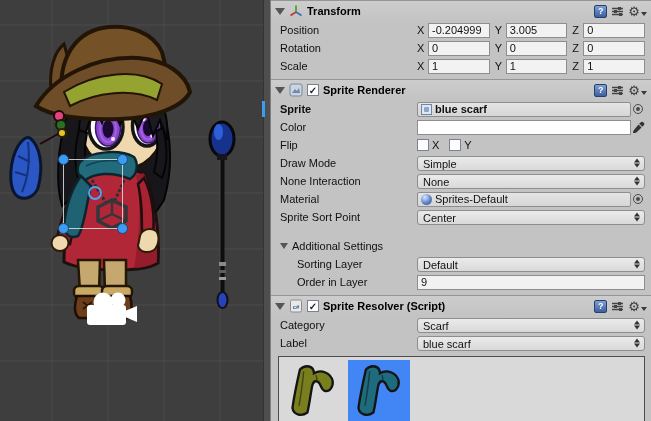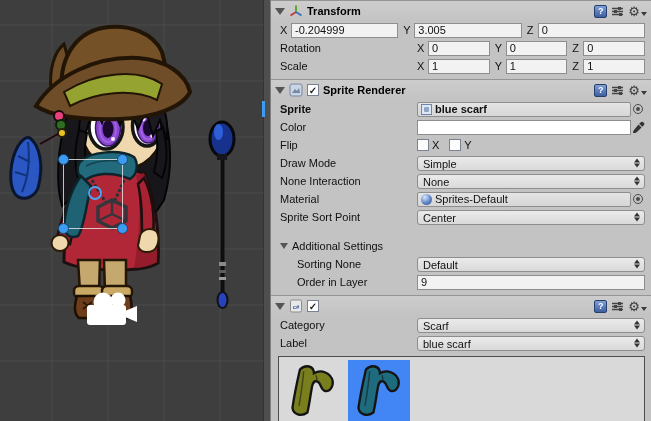--- a/index.html
+++ b/index.html
@@ -207,20 +207,21 @@
               <rect x="3" y="5" width="3" height="3" fill="#444"></rect>
               <rect x="8" y="8" width="3" height="3" fill="#444"></rect>
           </svg>
           <span class="gear-wrap">
               <span class="gear-glyph">⚙</span>
               <span class="gear-caret"></span>
             </span>
         </span>
       </div>
       <div class="row">
+        <span class="label">Position</span>
         <span class="vec">
           <span class="axis">X</span>
           <span class="slot">
               <input class="field" value="-0.204999" style="">
             </span>
           <span class="axis">Y</span>
           <span class="slot">
               <input class="field" value="3.005" style="">
             </span>
           <span class="axis">Z</span>
@@ -376,21 +377,21 @@
           </span>
         </span>
       </div>
 
       <div class="row" style="margin-top:11px;">
         <span class="foldout small" style="margin-right:4px;"></span>
         <span>Additional Settings</span>
       </div>
 
       <div class="row">
-        <span class="label indent">Sorting None</span>
+        <span class="label indent">Sorting Layer</span>
         <span class="ctrl">
           <span class="dropdown">
             <span>Default</span>
             <span class="dd-arrows">
                 <i class="up"></i>
                 <i class="dn"></i>
               </span>
           </span>
         </span>
       </div>
@@ -404,20 +405,21 @@
     </div>
 
     <div class="component">
       <div class="comp-header">
         <span class="foldout"></span>
         <svg width="14" height="14" viewBox="0 0 14 14">
           <rect x="1.5" y="1" width="11" height="12" rx="1.5" fill="#E9E9E9" stroke="#8A8A8A"></rect>
           <text x="7" y="9.5" font-size="6" font-family="Liberation Sans, sans-serif" font-weight="bold" fill="#3A5C92" text-anchor="middle">c#</text>
         </svg>
         <span class="checkbox">✓</span>
+        <span class="comp-title">Sprite Resolver (Script)</span>
         <span class="hdr-right">
           <span class="help-ic">?</span>
           <svg width="13" height="13" viewBox="0 0 13 13">
             <path d="M1,3.5 H12 M1,6.5 H12 M1,9.5 H12" stroke="#444" stroke-width="1.4"></path>
             <rect x="7" y="2" width="3" height="3" fill="#444"></rect>
               <rect x="3" y="5" width="3" height="3" fill="#444"></rect>
               <rect x="8" y="8" width="3" height="3" fill="#444"></rect>
           </svg>
           <span class="gear-wrap">
               <span class="gear-glyph">⚙</span>

